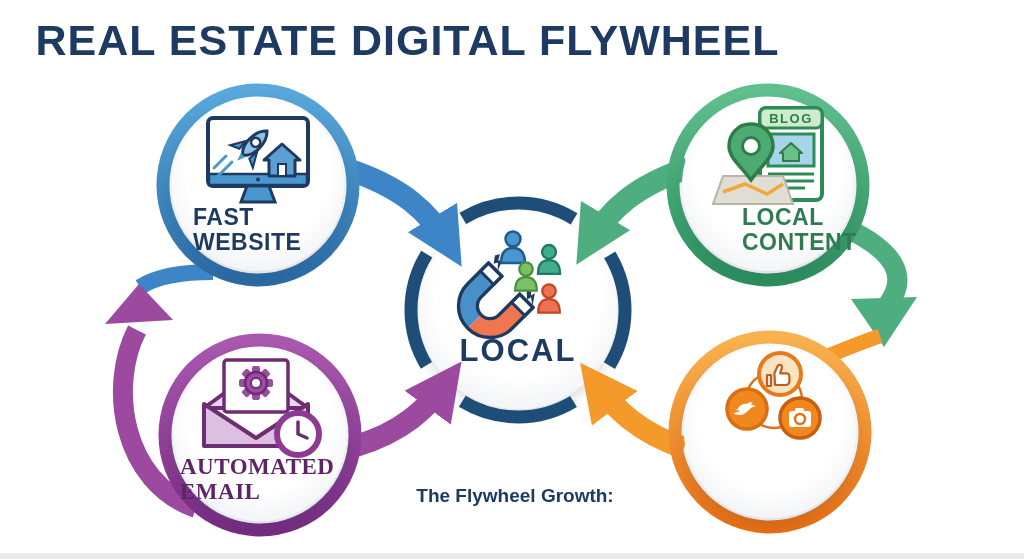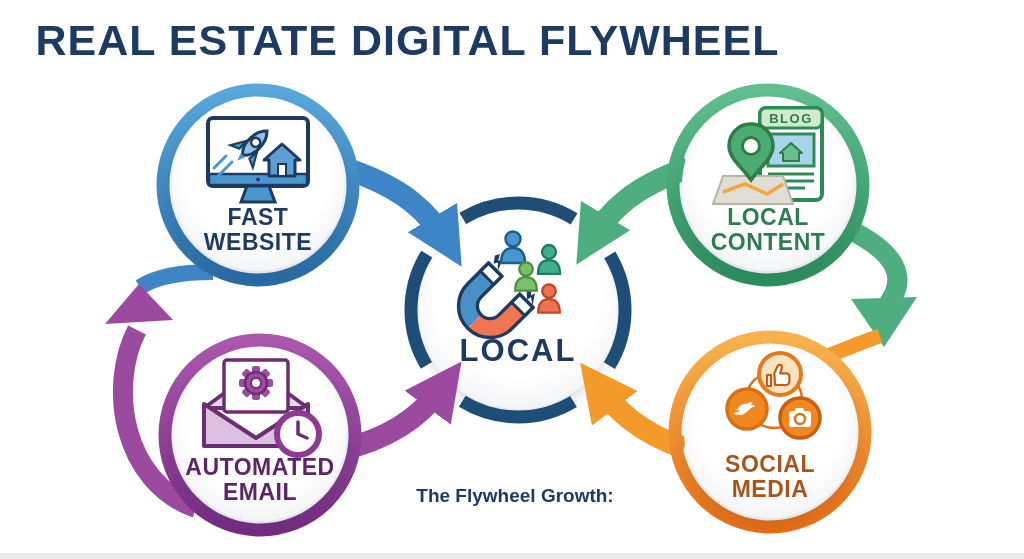--- a/index.html
+++ b/index.html
@@ -1,24 +1,24 @@
 <!DOCTYPE html>
 <html><head>
 <meta charset="utf-8">
 <style>
   html,body{margin:0;padding:0;background:#fff;}
   .canvas{position:relative;width:1024px;height:559px;background:#ffffff;overflow:hidden;
           font-family:"Liberation Sans","DejaVu Sans",sans-serif;}
   .title{position:absolute;left:0;top:16px;width:815px;text-align:center;
          font-size:43px;font-weight:800;letter-spacing:1px;color:#1d3a63;}
-  .node-label{position:absolute;text-align:center;font-weight:800;
+  .node-label{position:absolute;text-align:left;font-weight:800;
               font-size:23px;line-height:1.08;letter-spacing:.5px;}
   .label-website{left:193px;top:205px;width:130px;color:#1e3a5f;}
-  .label-content{left:703px;top:205px;width:130px;color:#2e7d52;}
-  .label-email{left:180px;top:455px;width:160px;color:#5e2566;}
+  .label-content{left:742px;top:205px;width:130px;color:#2e7d52;}
+  .label-email{left:180px;top:455px;width:160px;color:#5e2566;font-family:Liberation Serif, serif;}
   .label-social{left:715px;top:452px;width:110px;color:#a8541d;}
   .leads-label{position:absolute;left:438px;top:333px;width:160px;text-align:center;
                font-size:31px;font-weight:800;letter-spacing:2px;color:#1d3a63;}
   .caption{position:absolute;left:262px;top:484px;width:506px;text-align:center;
            color:#1d3a63;font-weight:700;font-size:19px;line-height:1.22;}
   svg{position:absolute;left:0;top:0;}
 </style>
 </head>
 <body>
 
@@ -207,18 +207,17 @@
       <circle cy="-11" r="7.5" fill="#ee7150" stroke="#bf4527" stroke-width="2.5"></circle>
       <path d="M-12,13 C-12,1 -6,-2 0,-2 C6,-2 12,1 12,13 Z" fill="#ee7150" stroke="#bf4527" stroke-width="2.5"></path>
     </g>
   </g>
 </svg>
 
   <div class="title">REAL ESTATE DIGITAL FLYWHEEL</div>
   <div class="node-label label-website">FAST WEBSITE</div>
   <div class="node-label label-content">LOCAL CONTENT</div>
   <div class="node-label label-email">AUTOMATED EMAIL</div>
-  <div class="node-label label-social">SOCIAL MEDIA</div>
   <div class="leads-label">LOCAL</div>
   <div class="caption">
     <div>The Flywheel Growth:</div>
   </div>
 </div>
 
 </body></html>

